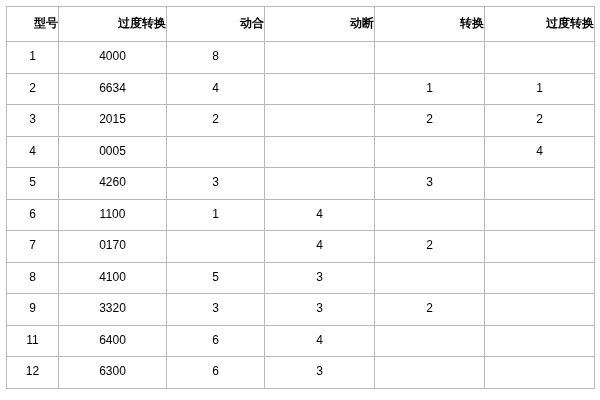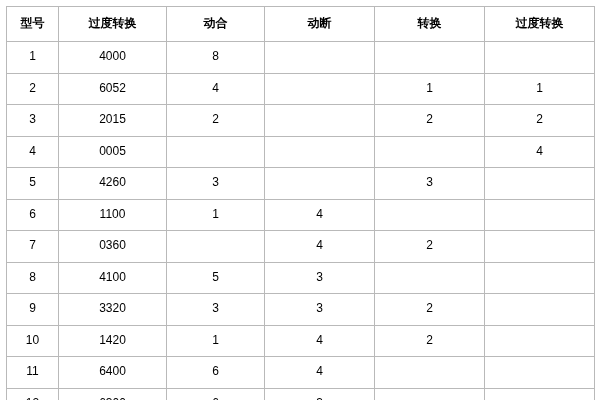--- a/index.html
+++ b/index.html
@@ -33,20 +33,21 @@
     font-size: 12px;
     font-weight: normal;
     padding: 0;
     height: 30.5px;
     line-height: 1.15;
   }
   table.spec-table thead th {
     font-weight: bold;
     font-size: 12px;
     height: 34px;
+    text-align: right;
   }
   col.c0 { width: 52px; }
   col.c1 { width: 108px; }
   col.c2 { width: 98px; }
   col.c3 { width: 110px; }
   col.c4 { width: 110px; }
   col.c5 { width: 110px; }
 </style>
 </head>
 <body>
@@ -75,21 +76,21 @@
       <tr>
         <td>1</td>
         <td>4000</td>
         <td>8</td>
         <td></td>
         <td></td>
         <td></td>
       </tr>
       <tr>
         <td>2</td>
-        <td>6052</td>
+        <td>6634</td>
         <td>4</td>
         <td></td>
         <td>1</td>
         <td>1</td>
       </tr>
       <tr>
         <td>3</td>
         <td>2015</td>
         <td>2</td>
         <td></td>
@@ -115,47 +116,39 @@
       <tr>
         <td>6</td>
         <td>1100</td>
         <td>1</td>
         <td>4</td>
         <td></td>
         <td></td>
       </tr>
       <tr>
         <td>7</td>
-        <td>0360</td>
+        <td>0170</td>
         <td></td>
         <td>4</td>
         <td>2</td>
         <td></td>
       </tr>
       <tr>
         <td>8</td>
         <td>4100</td>
         <td>5</td>
         <td>3</td>
         <td></td>
         <td></td>
       </tr>
       <tr>
         <td>9</td>
         <td>3320</td>
         <td>3</td>
         <td>3</td>
-        <td>2</td>
-        <td></td>
-      </tr>
-      <tr>
-        <td>10</td>
-        <td>1420</td>
-        <td>1</td>
-        <td>4</td>
         <td>2</td>
         <td></td>
       </tr>
       <tr>
         <td>11</td>
         <td>6400</td>
         <td>6</td>
         <td>4</td>
         <td></td>
         <td></td>

